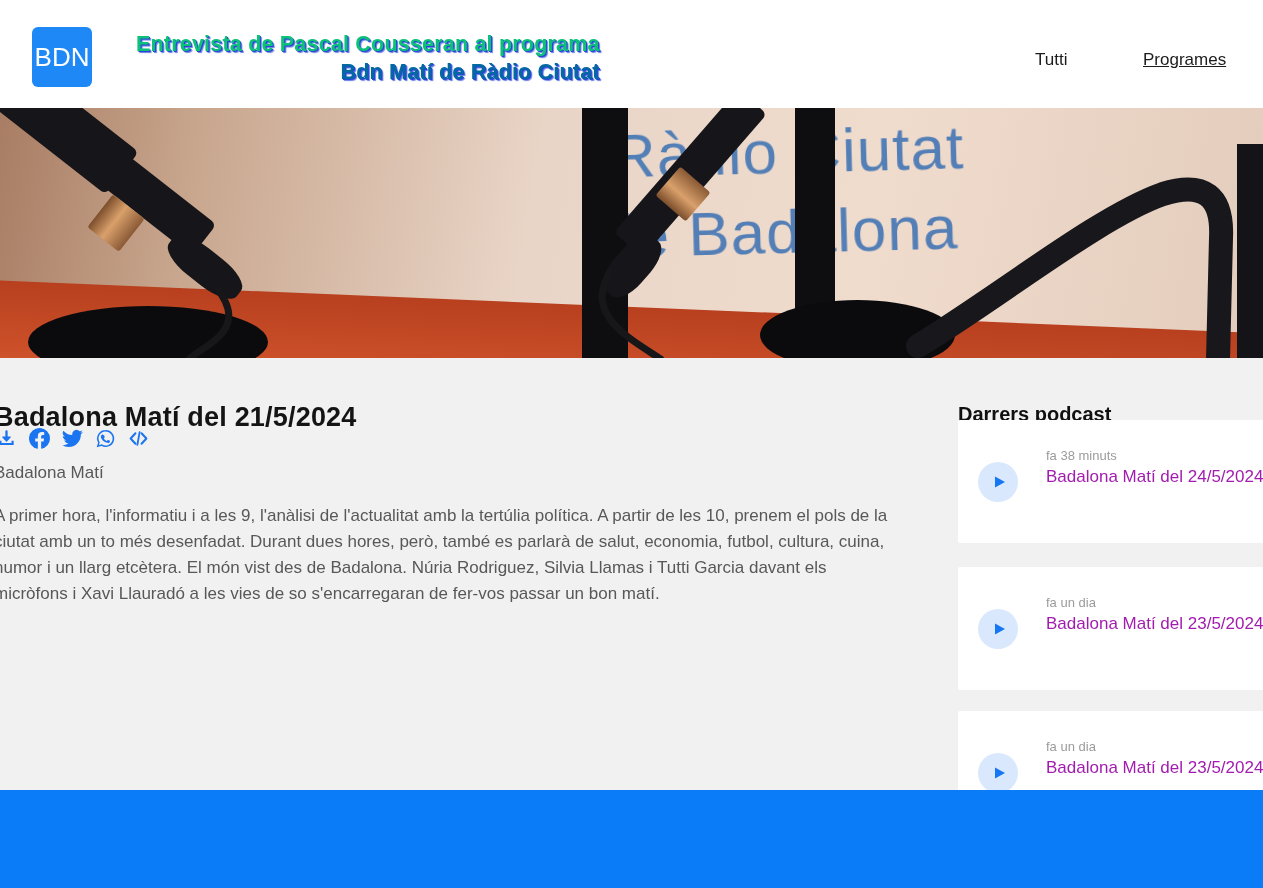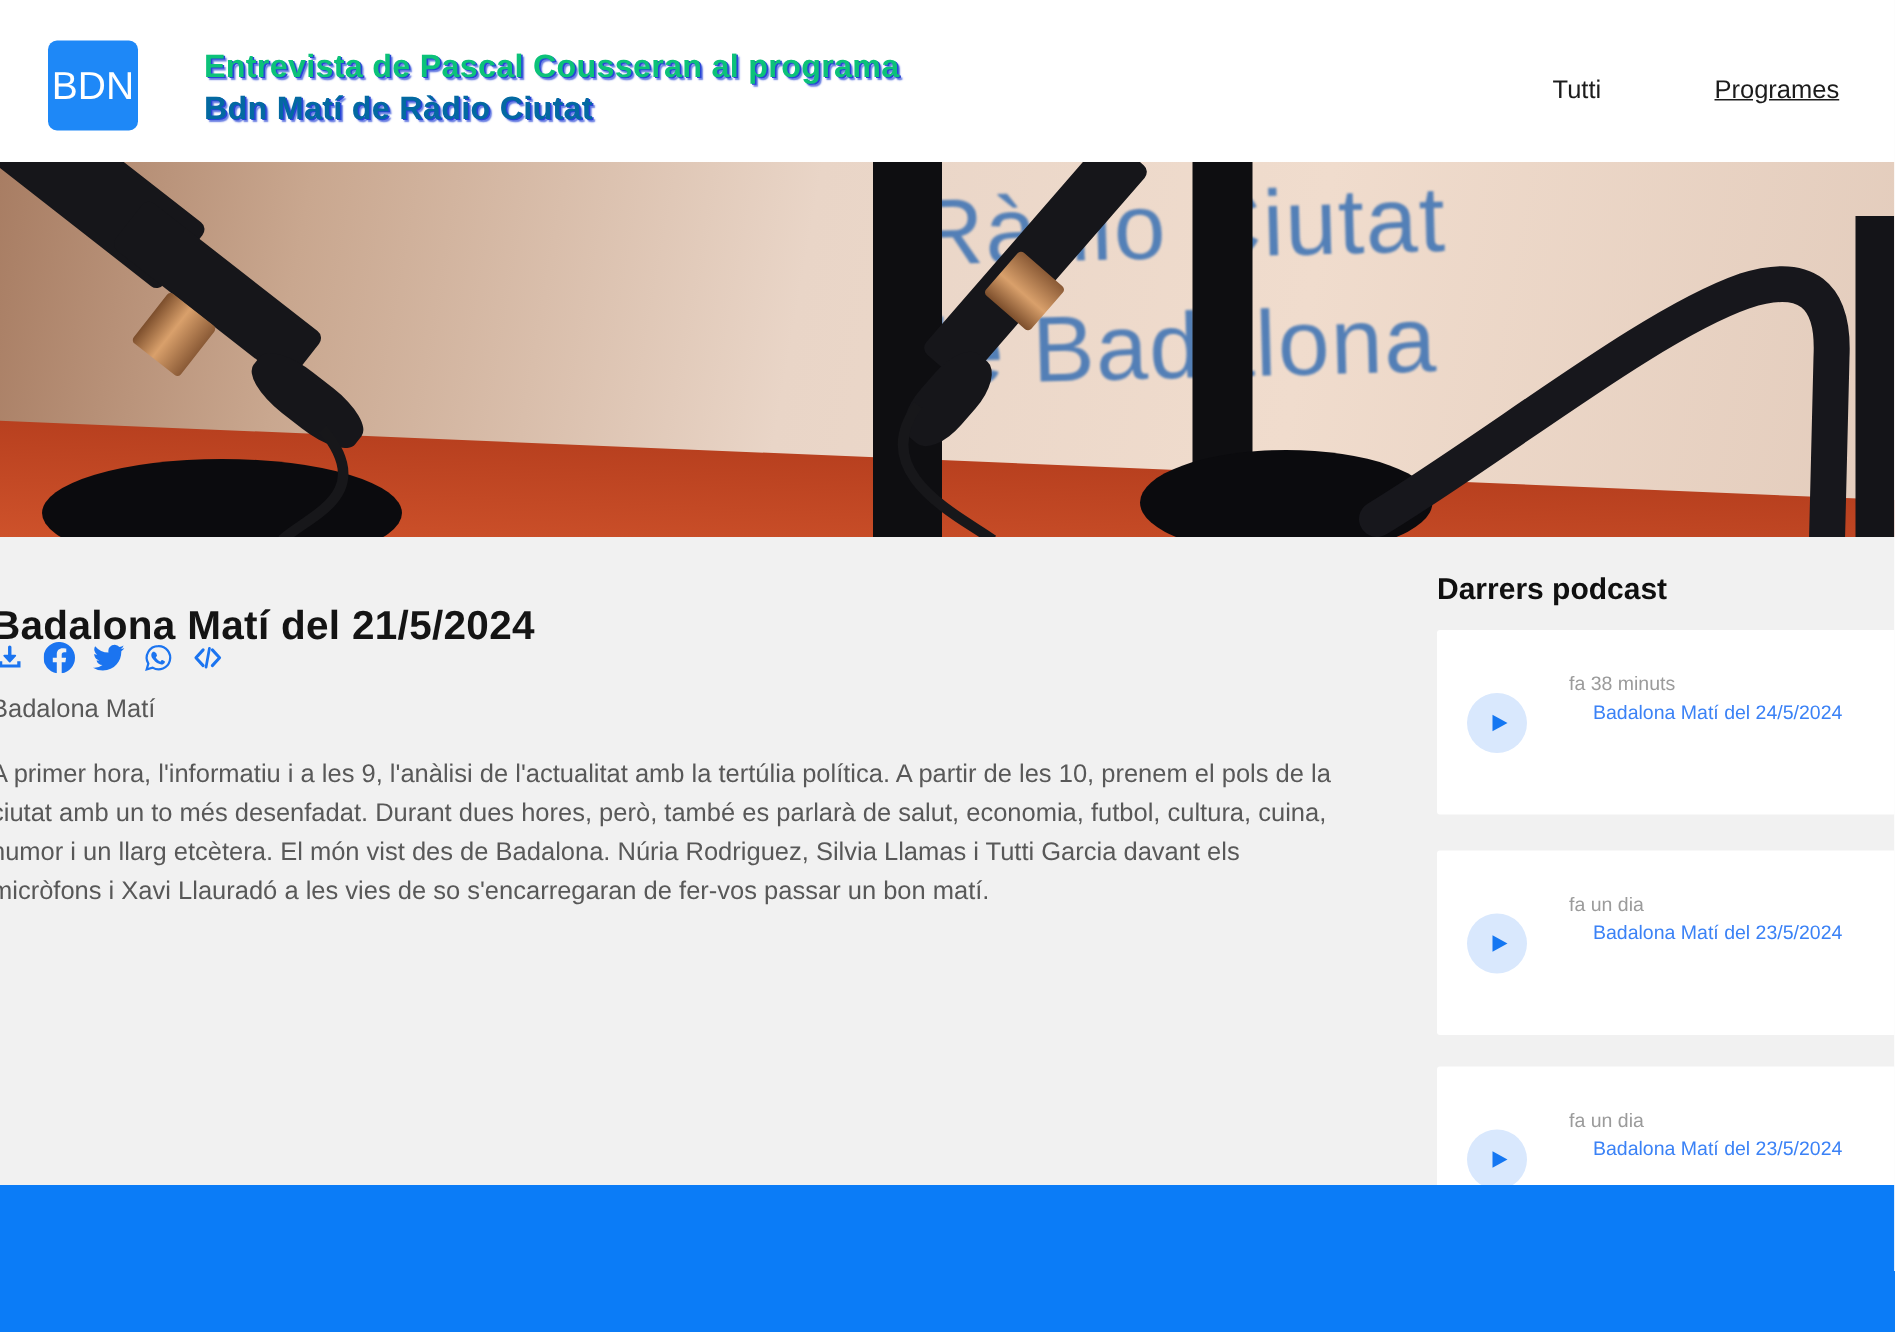--- a/index.html
+++ b/index.html
@@ -1,20 +1,20 @@
 <!DOCTYPE html>
 <html><head>
 <meta charset="utf-8">
 <style>
   html,body{margin:0;padding:0;background:#ffffff;}
   #app{position:relative;width:1263px;height:888px;overflow:hidden;
        font-family:"Liberation Sans",sans-serif;background:#fff;}
 
   
-  .header{position:absolute;left:0;top:0;width:1107px;height:108px;background:#fff;z-index:5;}
+  .header{position:absolute;left:0;top:0;width:1107px;height:108px;background:#fff;z-index:5;text-align:right;}
   .logo{position:absolute;left:32px;top:27px;width:60px;height:60px;background:#1e88f7;
         border-radius:6px;color:#fff;font-size:26px;display:flex;align-items:center;justify-content:center;}
   .site-title{position:absolute;left:108px;top:30px;font-size:21.5px;font-weight:bold;line-height:28px;letter-spacing:.2px;margin-left:28px;}
   .site-title .l1{color:#0cc279;text-shadow:1px 1px 0 #2744d6,2px 2px 1px rgba(39,68,214,.7);}
   .site-title .l2{color:#0369a1;text-shadow:1px 1px 0 #2744d6,2px 2px 1px rgba(39,68,214,.7);}
   .nav a{position:absolute;top:50px;font-size:17px;color:#1c1c1c;text-decoration:none;cursor:pointer;}
   .nav .n1{left:1035px;} .nav .n2{left:1143px;text-decoration:underline;}
 
   
   .hero{position:absolute;left:0;top:108px;width:1263px;height:250px;overflow:hidden;
@@ -32,28 +32,28 @@
 
   
   .content-bg{position:absolute;left:0;top:358px;width:1263px;height:530px;background:#f1f1f1;}
   .article-title{position:absolute;left:-6px;top:384px;font-size:27px;font-weight:bold;color:#141414;letter-spacing:.2px;}
   .share-row{position:absolute;left:-4px;top:428px;display:flex;gap:12px;color:#1b74f0;}
   .share-row .ic{width:21px;height:21px;cursor:pointer;}
   .program-name{position:absolute;left:-6px;top:463px;font-size:17px;color:#585858;}
   .description{position:absolute;left:-6px;top:486px;width:908px;font-size:17px;line-height:26px;color:#585858;}
 
   
-  .sidebar-title{position:absolute;left:958px;top:382px;font-size:20px;font-weight:bold;color:#101010;}
+  .sidebar-title{position:absolute;left:958px;top:403px;font-size:20px;font-weight:bold;color:#101010;}
   .pod-card{position:absolute;left:958px;width:332px;height:123px;background:#fff;border-radius:2px;}
   .pc1{top:420px;} .pc2{top:567px;} .pc3{top:711px;}
   .pod-play{position:absolute;left:20px;top:42px;width:40px;height:40px;border-radius:50%;
             background:#d9e8fd;display:flex;align-items:center;justify-content:center;cursor:pointer;}
   .pod-play svg{width:16px;height:16px;fill:#1577f2;margin-left:2px;}
   .pod-time{position:absolute;left:88px;top:28px;font-size:13px;color:#9b9b9b;}
-  .pod-name{position:absolute;left:104px;top:47px;font-size:13px;color:#3b82f6;white-space:nowrap;}
+  .pod-name{position:absolute;left:88px;top:47px;font-size:17px;color:#a21caf;white-space:nowrap;}
 
   
   .player{position:absolute;left:0;top:790px;width:1263px;height:98px;background:#0b7cf7;z-index:10;color:#fff;}
   svg{display:block;}
 </style>
 </head>
 <body>
 
 <svg width="0" height="0" style="position:absolute" aria-hidden="true">
   <defs>

